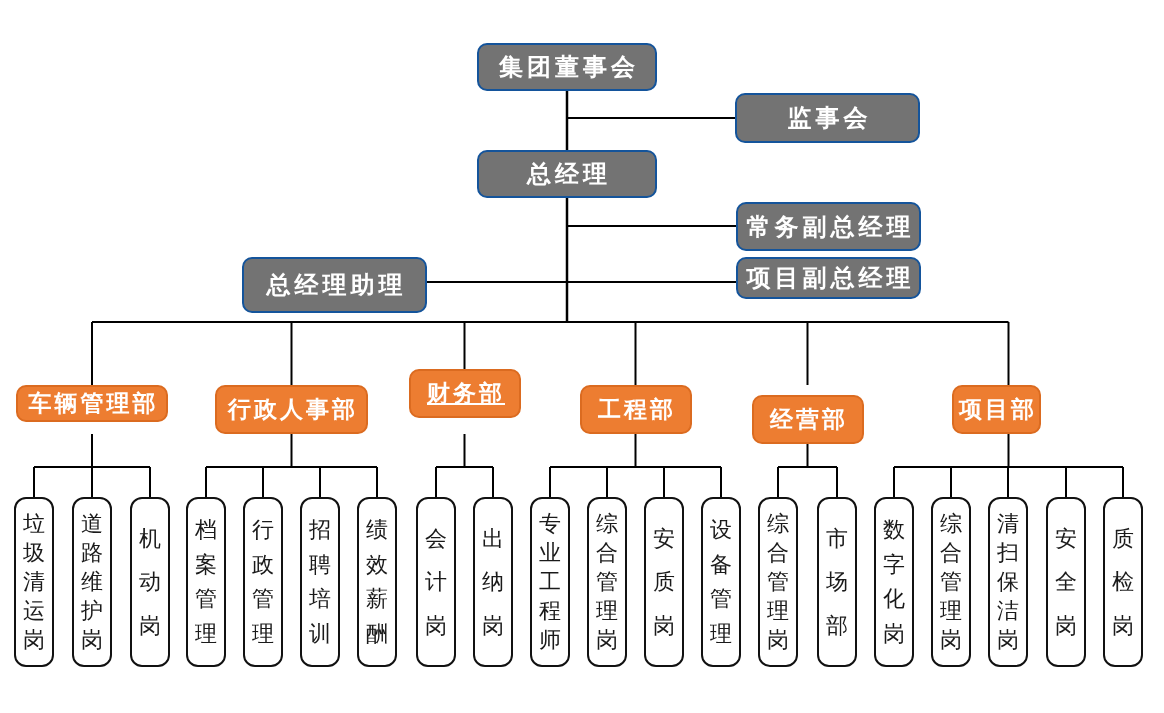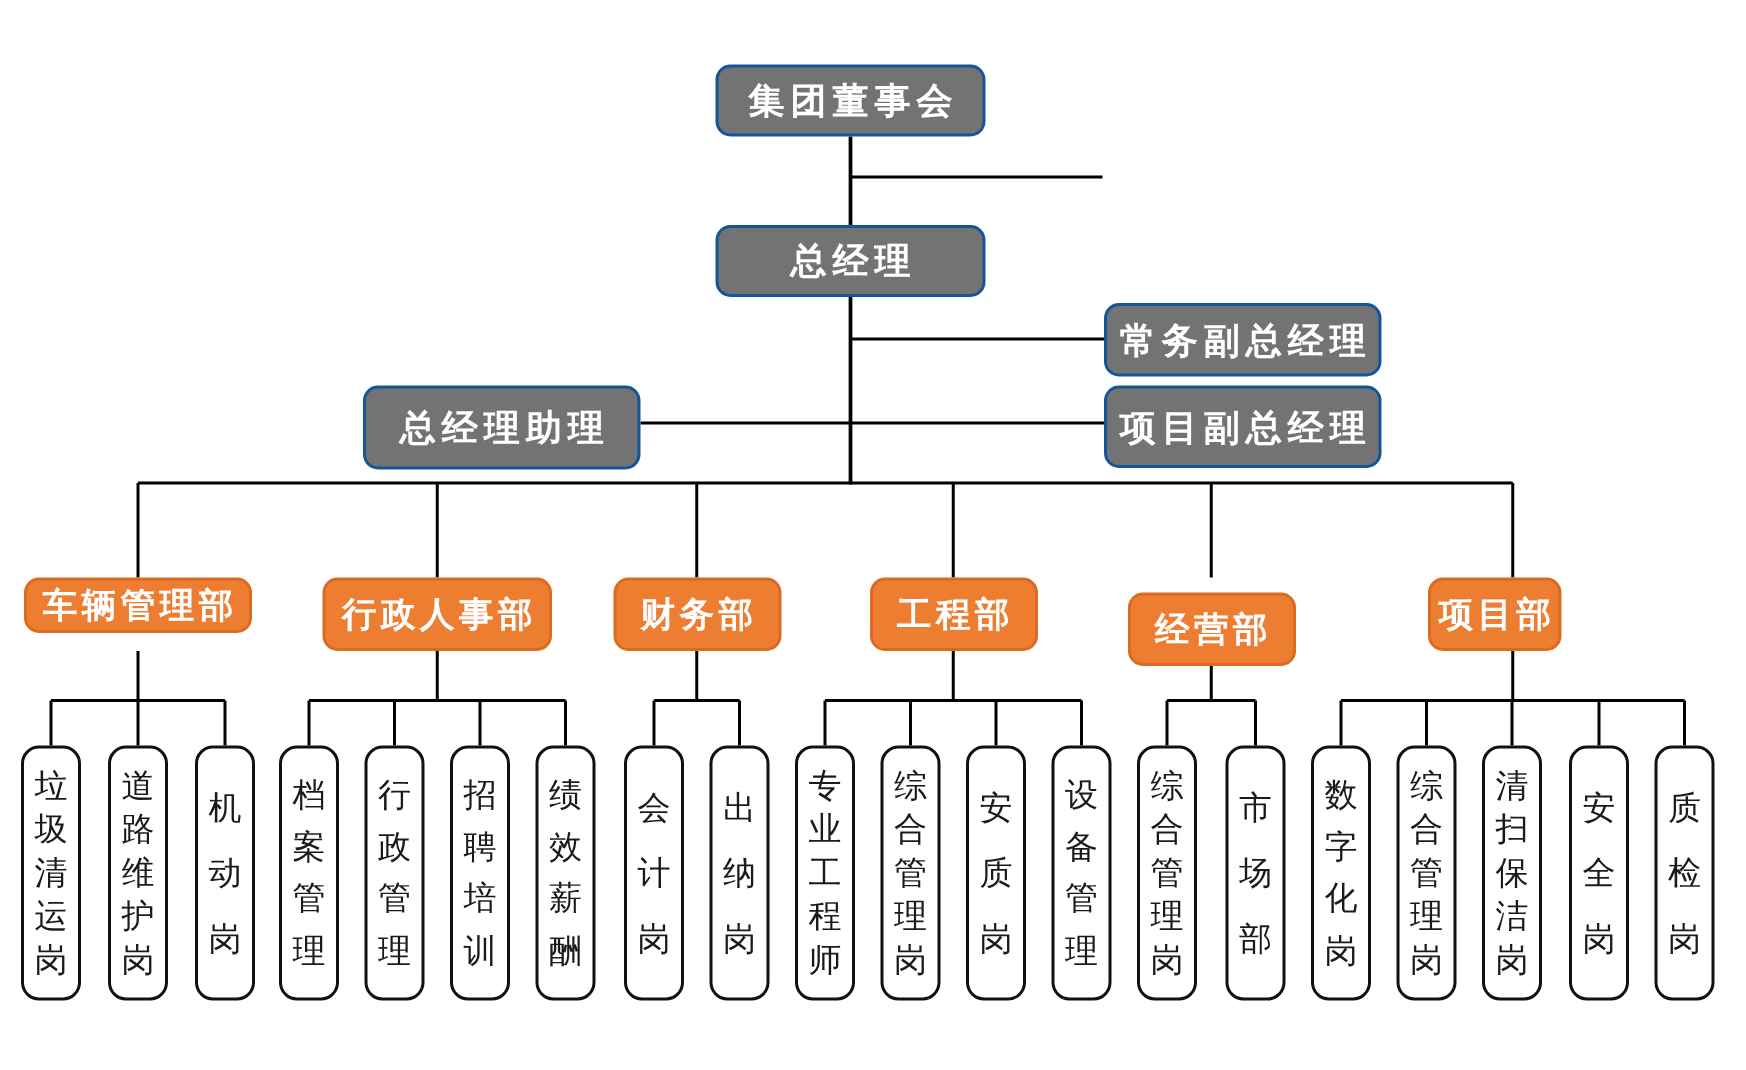--- a/index.html
+++ b/index.html
@@ -113,28 +113,29 @@
       <line x1="894" y1="467" x2="1123" y2="467" stroke="#000000" stroke-width="2"></line>
       <line x1="894" y1="467" x2="894" y2="497" stroke="#000000" stroke-width="2"></line>
       <line x1="951" y1="467" x2="951" y2="497" stroke="#000000" stroke-width="2"></line>
       <line x1="1008" y1="467" x2="1008" y2="497" stroke="#000000" stroke-width="2"></line>
       <line x1="1066" y1="467" x2="1066" y2="497" stroke="#000000" stroke-width="2"></line>
       <line x1="1123" y1="467" x2="1123" y2="497" stroke="#000000" stroke-width="2"></line>
     </svg>
 
   <div class="node blue" style="left:477px; top:43px; width:180px; height:48px;">集团董事会</div>
 
+  <div class="node blue" style="left:735px; top:93px; width:185px; height:50px;">监事会</div>
 
   <div class="node blue" style="left:736px; top:202px; width:185px; height:49px;">常务副总经理</div>
 
   <div class="node blue" style="left:477px; top:150px; width:180px; height:48px;">总经理</div>
 
   <div class="node blue" style="left:242px; top:257px; width:185px; height:56px;">总经理助理</div>
 
-  <div class="node blue" style="left:736px; top:257px; width:185px; height:55px;">项目副总经理</div>
+  <div class="node blue" style="left:736px; top:257px; width:185px; height:42px;">项目副总经理</div>
 
 <div class="node orange" style="left: 16px; top: 385px; width: 152px; height: 37px;">车辆管理部</div>
     <div class="node pos vtext" style="left: 14px; top: 497px; width: 40px; height: 170px;">
       <span>垃</span>
       <span>圾</span>
       <span>清</span>
       <span>运</span>
       <span>岗</span>
     </div>
     <div class="node pos vtext" style="left: 72px; top: 497px; width: 40px; height: 170px;">
@@ -167,21 +168,21 @@
       <span>聘</span>
       <span>培</span>
       <span>训</span>
     </div>
     <div class="node pos vtext" style="left: 357px; top: 497px; width: 40px; height: 170px;">
       <span>绩</span>
       <span>效</span>
       <span>薪</span>
       <span>酬</span>
     </div>
-    <div class="node orange" style="left: 408.5px; top: 385px; width: 112px; height: 49px;">财务部</div>
+    <div class="node orange" style="left: 408.5px; top: 369px; width: 112px; height: 49px; text-decoration: underline;">财务部</div>
     <div class="node pos vtext" style="left: 416px; top: 497px; width: 40px; height: 170px;">
       <span>会</span>
       <span>计</span>
       <span>岗</span>
     </div>
     <div class="node pos vtext" style="left: 473px; top: 497px; width: 40px; height: 170px;">
       <span>出</span>
       <span>纳</span>
       <span>岗</span>
     </div>

